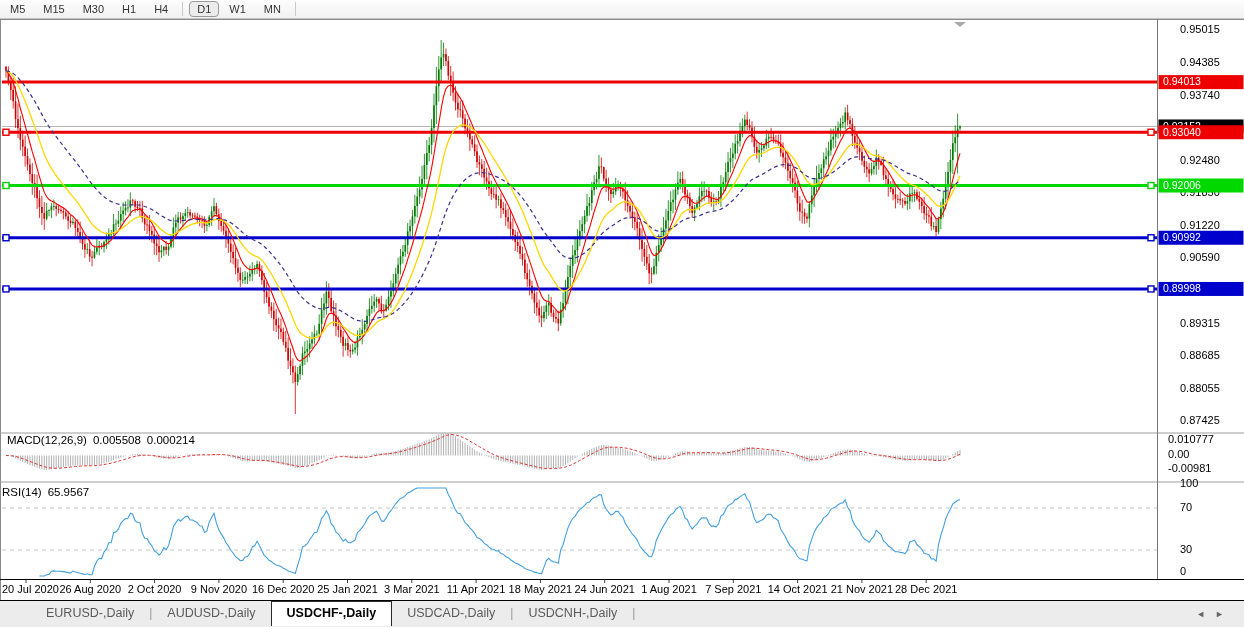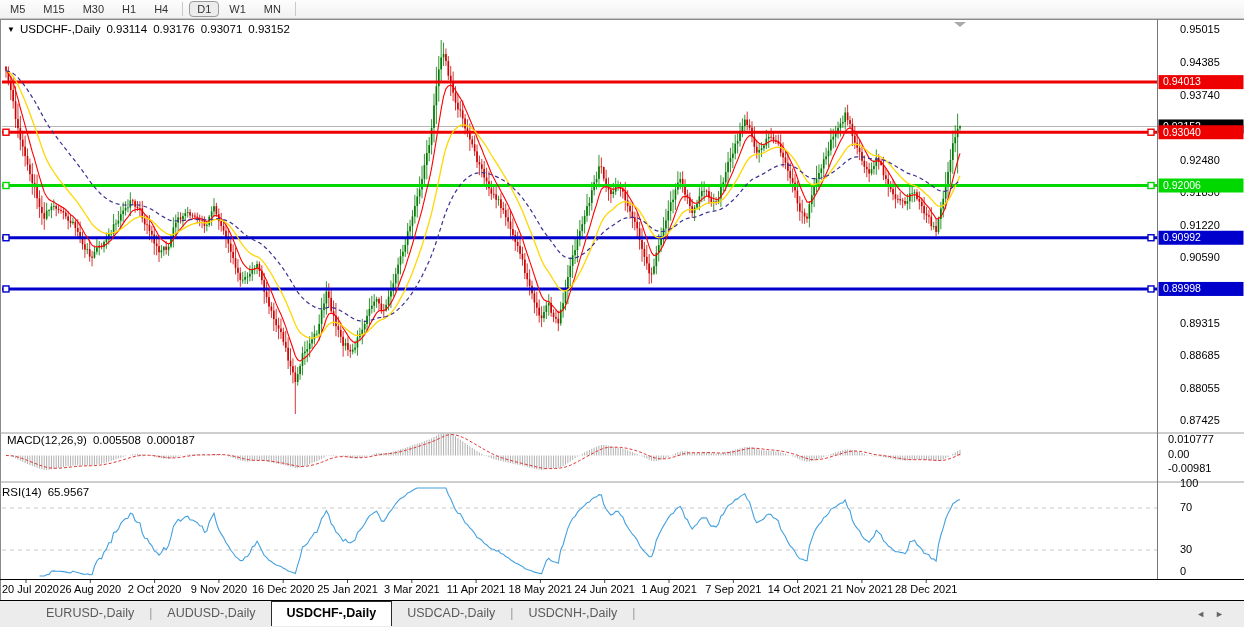--- a/index.html
+++ b/index.html
@@ -1340,26 +1340,23 @@
         <text y="593" x="733.3" text-anchor="middle">7 Sep 2021</text>
         <line x1="797.5999999999999" y1="580" x2="797.5999999999999" y2="583" stroke="#444" stroke-width="1"></line>
         <text y="593" x="797.5999999999999" text-anchor="middle">14 Oct 2021</text>
         <line x1="861.9" y1="580" x2="861.9" y2="583" stroke="#444" stroke-width="1"></line>
         <text y="593" x="861.9" text-anchor="middle">21 Nov 2021</text>
         <line x1="926.1999999999999" y1="580" x2="926.1999999999999" y2="583" stroke="#444" stroke-width="1"></line>
         <text y="593" x="926.1999999999999" text-anchor="middle">28 Dec 2021</text>
       </g>
     </svg>
 
-  <div class="overlay" style="left:7px;top:23px;">
-    <span class="arrow">▼</span><span>USDCHF-,Daily</span><span>0.93114</span><span>0.93176</span><span>0.93071</span><span>0.93152</span>
-  </div>
 
   <div class="overlay" style="left:7px;top:434px;">
-    <span>MACD(12,26,9)</span><span>0.005508</span><span>0.000187</span>
+    <span>MACD(12,26,9)</span><span>0.005508</span><span>0.000214</span>
   </div>
 
   <div class="overlay" style="left:2px;top:486px;">
     <span>RSI(14)</span><span>65.9567</span>
   </div>
 
   <div class="tabbar">
     <span class="tab">EURUSD-,Daily</span>
     <span class="tab-sep">|</span>
     <span class="tab">AUDUSD-,Daily</span>

